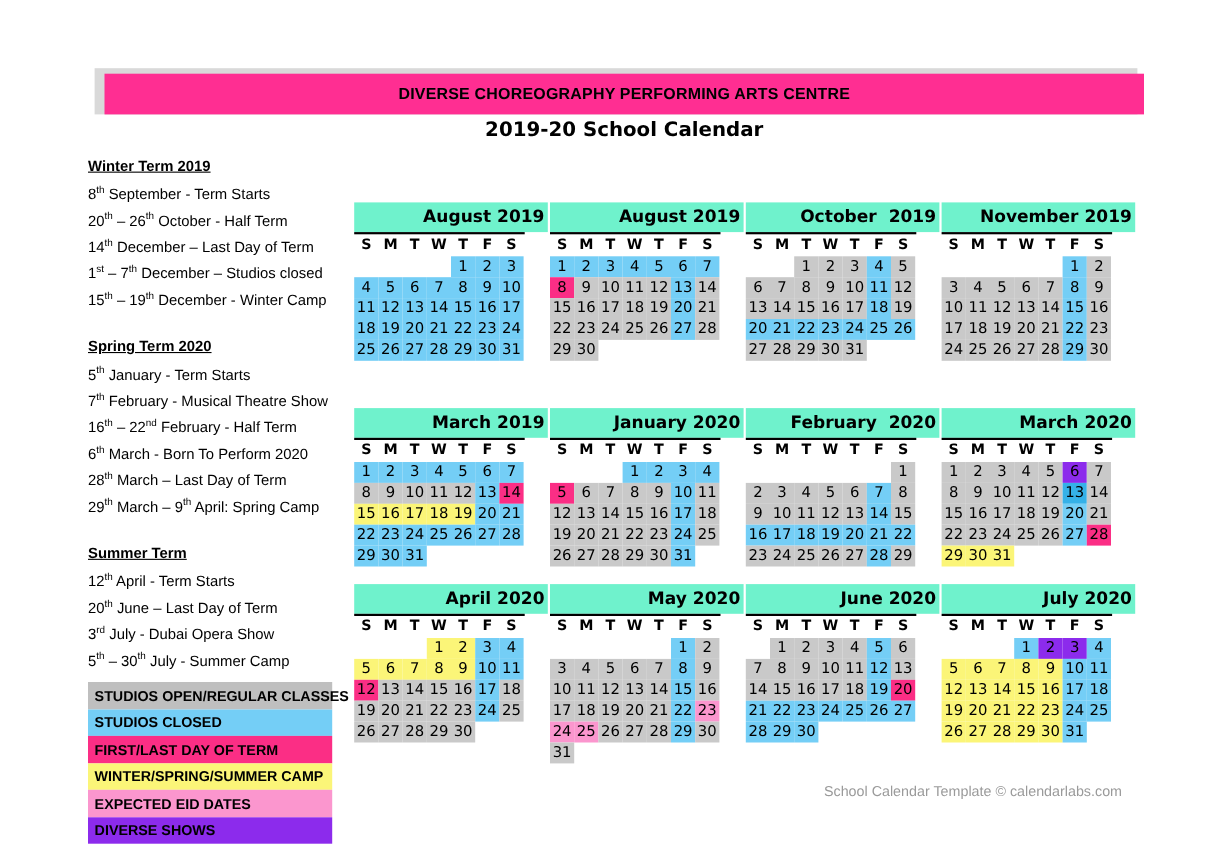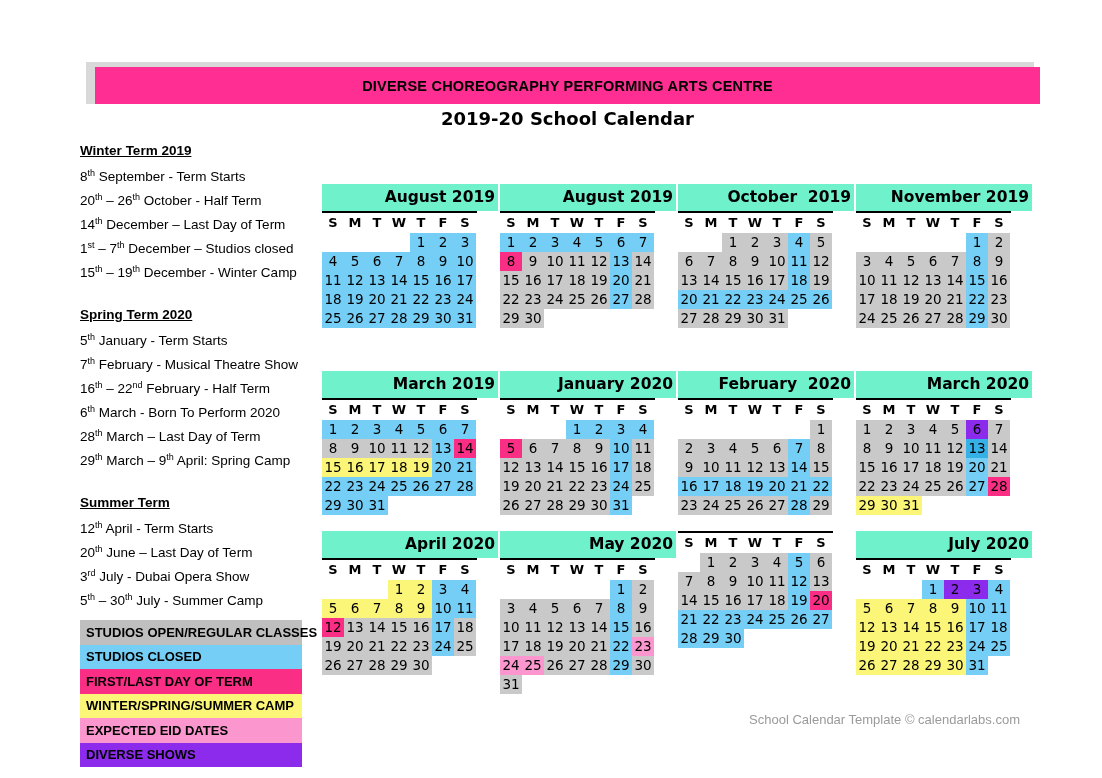--- a/index.html
+++ b/index.html
@@ -593,20 +593,21 @@
         <div class="day" style="background: rgb(201, 201, 201);">31</div>
         <div class="day"></div>
         <div class="day"></div>
         <div class="day"></div>
         <div class="day"></div>
         <div class="day"></div>
         <div class="day"></div>
       </div>
     </div>
     <div class="month">
+      <div class="month-title" style="background: rgb(111, 242, 204);">June 2020</div>
       <div class="month-rule"></div>
       <div class="month-grid">
         <div class="dow">S</div>
         <div class="dow">M</div>
         <div class="dow">T</div>
         <div class="dow">W</div>
         <div class="dow">T</div>
         <div class="dow">F</div>
         <div class="dow">S</div>
         <div class="day"></div>

